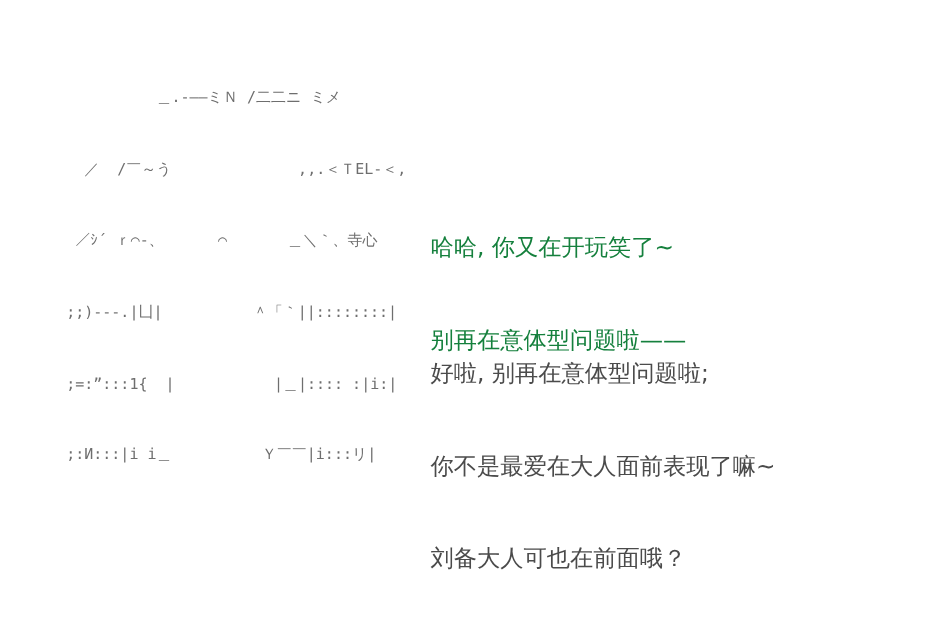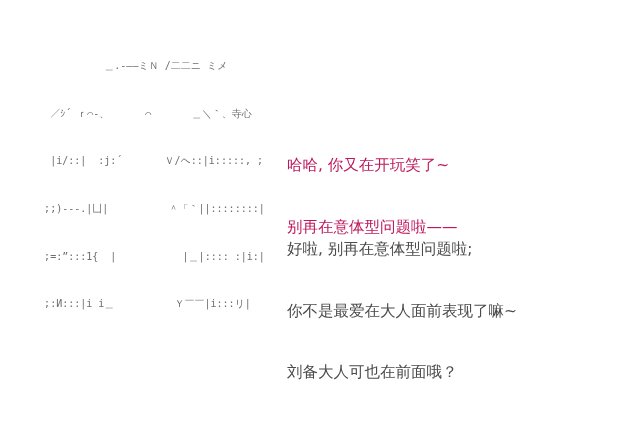--- a/index.html
+++ b/index.html
@@ -33,43 +33,43 @@
   #dialogue-block-1{top:114px;}
   #dialogue-block-2{top:198px;}
 </style>
 </head>
 <body>
 
 <div id="stage" style="background: rgb(255, 255, 255);">
 
   <div id="aa" style="color: rgb(110, 110, 110);">
     <div>                ＿.-—―ミＮ /二二ニ ミメ</div>
+    <div>        ／  /￣～う              ,,.＜ＴEL-＜,</div>
     <div>       ／ｼ´ ｒ⌒-、      ⌒ゝ     ＿＼｀、寺心</div>
-    <div>       |i/::|  :j:´       Ｖ/ヘ::|i:::::, ;</div>
     <div>      ;;)---.|凵|          ＾「｀||::::::::|</div>
     <div>      ;=:”:::1{  |           |＿|:::: :|i:|</div>
     <div>      ;:И:::|i i＿          Ｙ￣￣|i:::リ|</div>
     
     
     
     
     
     
     
     
     
     
     
     
     
     
     
   </div>
 
-  <div id="dialogue-block-1" class="dialogue" style="color: #be185d;">
+  <div id="dialogue-block-1" class="dialogue" style="color: #15803d;">
     <div>哈哈, 你又在开玩笑了~</div>
     <div>别再在意体型问题啦——</div>
   </div>
 
   <div id="dialogue-block-2" class="dialogue" style="color: rgb(75, 75, 75);">
     <div>好啦, 别再在意体型问题啦;</div>
     <div>你不是最爱在大人面前表现了嘛~</div>
     <div>刘备大人可也在前面哦？</div>
     <div>快点来吧——</div>
   </div>

